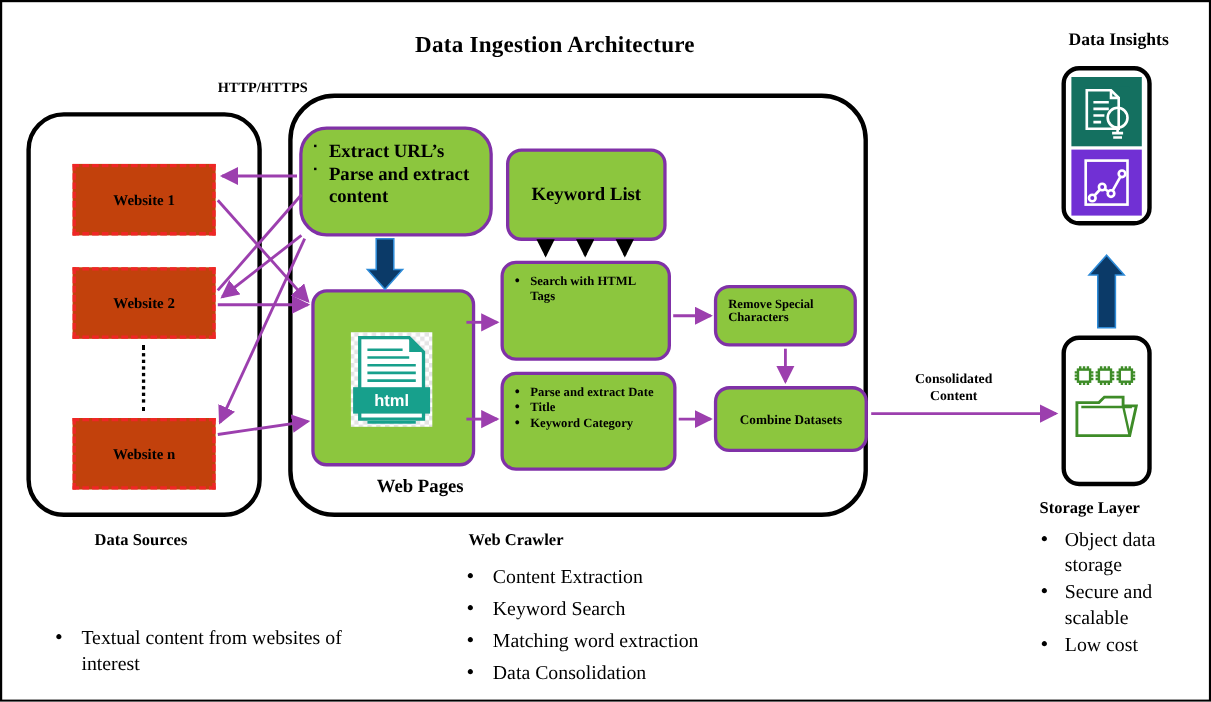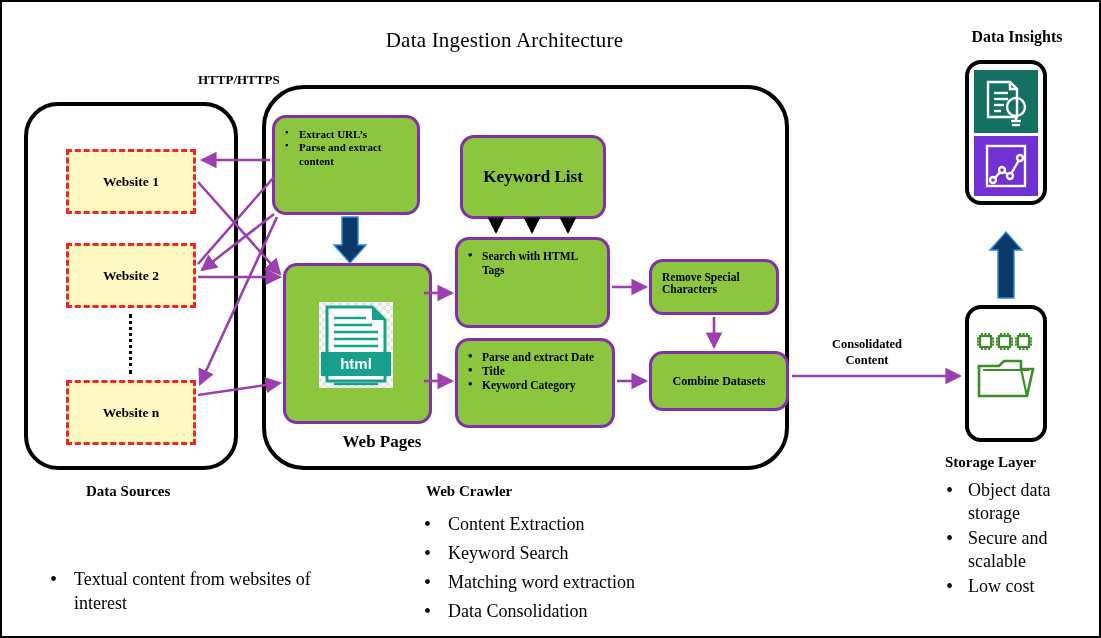--- a/index.html
+++ b/index.html
@@ -15,21 +15,21 @@
     box-sizing: border-box;
     overflow: hidden;
     font-family: "Liberation Serif", "DejaVu Serif", serif;
   }
   .abs { position: absolute; box-sizing: border-box; }
 
   
   #title {
     left: 0; top: 26px; width: 1005px;
     text-align: center;
-    font-size: 21px; font-weight: normal; color: #000;
+    font-size: 21px; font-weight: bold; color: #000;
     letter-spacing: .2px;
   }
   #insights-title {
     left: 930px; top: 26px; width: 170px;
     text-align: center;
     font-size: 16px; font-weight: bold; color: #000;
   }
   #http-label {
     left: 196px; top: 70px;
     font-size: 13px; font-weight: bold; color: #000;
@@ -42,21 +42,21 @@
     border-radius: 34px;
     background: transparent;
   }
   #ds-outer  { left: 22px;  top: 100px; width: 214px; height: 368px; }
   #wc-outer  { left: 260px; top: 83px;  width: 527px; height: 385px; border-radius: 42px; }
   #insights-outer { left: 963px; top: 58px; width: 82px; height: 145px; border-radius: 16px; border-width: 4px;}
   #storage-outer  { left: 963px; top: 303px; width: 82px; height: 137px; border-radius: 16px; border-width: 4px;}
 
   
   .website-box {
-    background: #fef9c3;
+    background: #c2410c;
     border: 3px dashed #ef2626;
     display: flex; align-items: center; justify-content: center;
     font-size: 13.5px; font-weight: bold; color: #000;
     font-family: "Liberation Serif", "DejaVu Serif", serif;
   }
   #web1 { left: 64px; top: 147px; width: 130px; height: 65px; }
   #web2 { left: 64px; top: 241px; width: 130px; height: 65px; }
   #webn { left: 64px; top: 378px; width: 130px; height: 65px; }
 
   .vdots {
@@ -86,21 +86,21 @@
     position: absolute; left: 0; top: -1px;
     font-size: 9px;
   }
   .center-label {
     display: flex; align-items: center; justify-content: center;
     height: 100%;
     text-align: center;
     border-radius: 12px;
   }
 
-  #box-extract { left: 270px; top: 113px; width: 148px; height: 100px; padding: 10px 8px 6px 10px; font-size: 11px; }
+  #box-extract { left: 270px; top: 113px; width: 176px; height: 100px; padding: 10px 8px 6px 10px; font-size: 17px; border-radius: 25px; }
   #box-keyword { left: 458px; top: 133px; width: 146px; height: 84px; font-size: 17px; }
   #box-search  { left: 453px; top: 235px; width: 155px; height: 91px; padding: 9px 8px 6px 10px; font-size: 11.5px; }
   #box-search li::before { content: "\2022"; font-size: 13px; top: -2px; }
   #box-parse   { left: 453px; top: 336px; width: 160px; height: 90px; padding: 9px 8px 6px 10px; font-size: 11.5px; }
   #box-parse li::before { content: "\2022"; font-size: 13px; top: -2px; }
   #box-remove  { left: 647px; top: 257px; width: 130px; height: 56px; padding: 9px 6px 6px 10px; font-size: 11.5px; }
   #box-combine { left: 647px; top: 349px; width: 140px; height: 60px; font-size: 12px; }
   #box-webpages{ left: 281px; top: 261px; width: 149px; height: 161px; }
 
   

